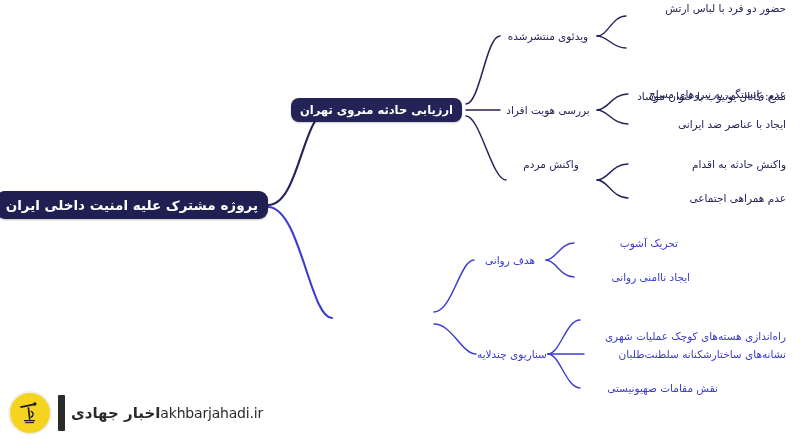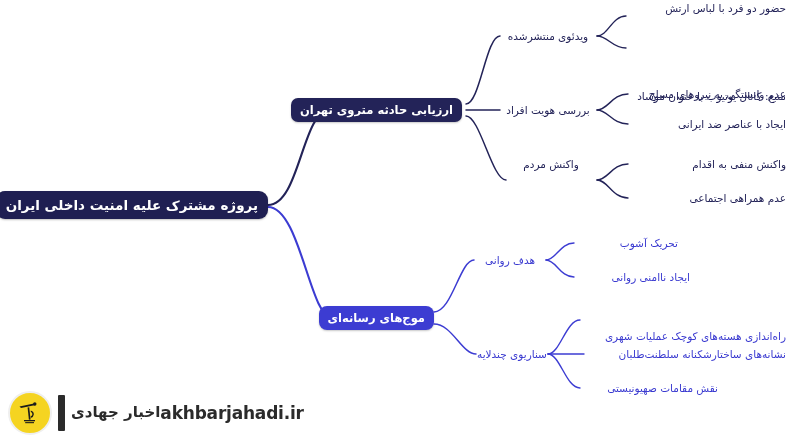--- a/index.html
+++ b/index.html
@@ -81,21 +81,21 @@
     width:7px;height:36px;background:#2b2b2b;border-radius:1px;
     flex:0 0 auto;
   }
   .wm-text{display:flex;flex-direction:row;line-height:1;}
   .wm-fa{
     font-size:15px;font-weight:bold;color:#2b2b2b;
     direction:rtl;letter-spacing:1px;
     text-shadow:0 1px 0 #fff;
   }
   .wm-en{
-    font-size:17px;font-weight:bold;color:#2b2b2b;
+    font-size:14px;font-weight:normal;color:#2b2b2b;
     letter-spacing:-0.2px;
     text-shadow:0 1px 0 #fff;
   }
 </style>
 </head>
 <body>
 
 <div id="canvas">
 
   <svg class="wires" viewBox="0 0 800 439" xmlns="http://www.w3.org/2000/svg">
@@ -125,35 +125,34 @@
       <path d="M546,260 C556,260 560,277 574,277" stroke="#3c3cd2" stroke-width="1.4"></path>
 
       <path d="M548,354 C560,354 566,320 580,320" stroke="#3c3cd2" stroke-width="1.4"></path>
       <path d="M548,354 L584,354" stroke="#3c3cd2" stroke-width="1.4"></path>
       <path d="M548,354 C560,354 566,388 580,388" stroke="#3c3cd2" stroke-width="1.4"></path>
     </g>
   </svg>
 
   <div class="node node-root" style="right:532px;top:191px;">پروژه مشترک علیه امنیت داخلی ایران</div>
 
-  <div class="node node-branch-dark" style="right:338px;top:98px;border-radius:7px;">ارزیابی حادثه متروی تهران</div>
+  <div class="node node-branch-dark" style="right:338px;top:98px;">ارزیابی حادثه متروی تهران</div>
 
-  <div class="node node-branch-blue" style="right:366px;top:306px;">موج‌های رسانه‌ای</div>
 
   <div class="label label-dark label-c" style="left:548px;top:36px;">ویدئوی منتشرشده</div>
   <div class="label label-dark label-c" style="left:548px;top:110px;">بررسی هویت افراد</div>
   <div class="label label-dark label-c" style="left:551px;top:164px;">واکنش مردم</div>
 
   <div class="label label-dark label-r" style="left:786px;top:8px;">حضور دو فرد با لباس ارتش</div>
   <div class="label label-dark label-r" style="left:786px;top:48px;margin-top:48px;">منبع: کانال یوتیوب با عنوان موساد</div>
 
   <div class="label label-dark label-r" style="left:786px;top:94px;text-align:center;">عدم وابستگی به نیروهای مسلح</div>
   <div class="label label-dark label-r" style="left:786px;top:124px;">ایجاد با عناصر ضد ایرانی</div>
 
-  <div class="label label-dark label-r" style="left:786px;top:164px;">واکنش منفی به اقدام</div>
+  <div class="label label-dark label-r" style="left:786px;top:164px;">واکنش حادثه به اقدام</div>
   <div class="label label-dark label-r" style="left:786px;top:198px;">عدم همراهی اجتماعی</div>
 
   <div class="label label-blue label-c" style="left:510px;top:260px;">هدف روانی</div>
   <div class="label label-blue label-c" style="left:512px;top:354px;">سناریوی چندلایه</div>
 
   <div class="label label-blue label-r" style="left:678px;top:243px;">تحریک آشوب</div>
   <div class="label label-blue label-r" style="left:690px;top:277px;">ایجاد ناامنی روانی</div>
 
   <div class="label label-blue label-r" style="left:786px;top:320px;margin-top:16px;">راه‌اندازی هسته‌های کوچک عملیات شهری</div>
   <div class="label label-blue label-r" style="left:786px;top:354px;">نشانه‌های ساختارشکنانه سلطنت‌طلبان</div>

